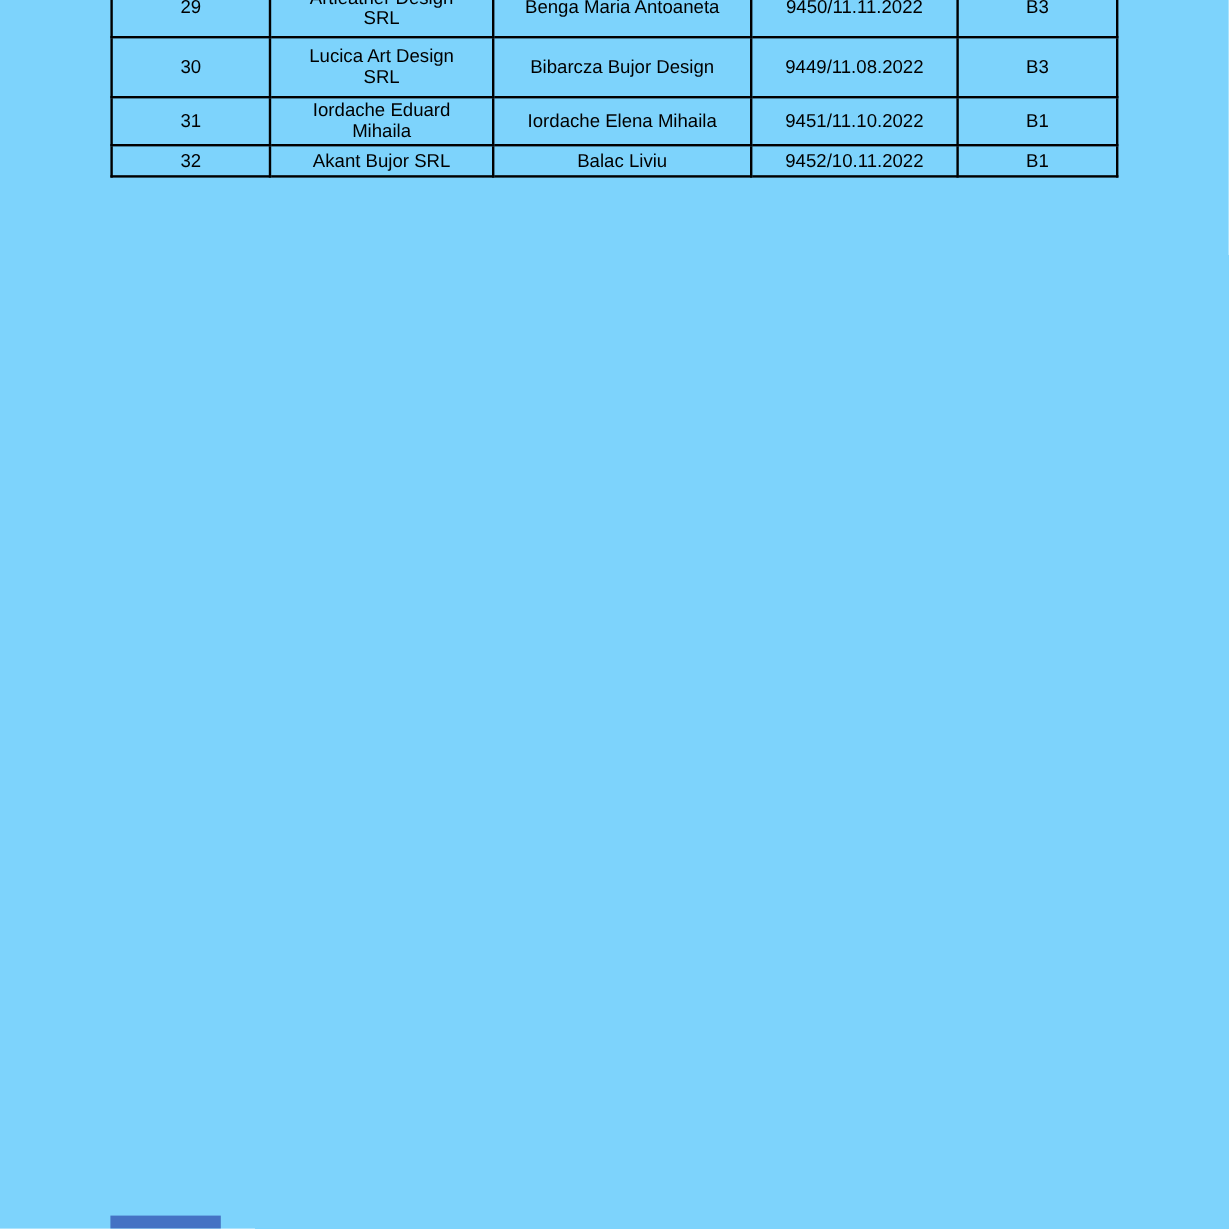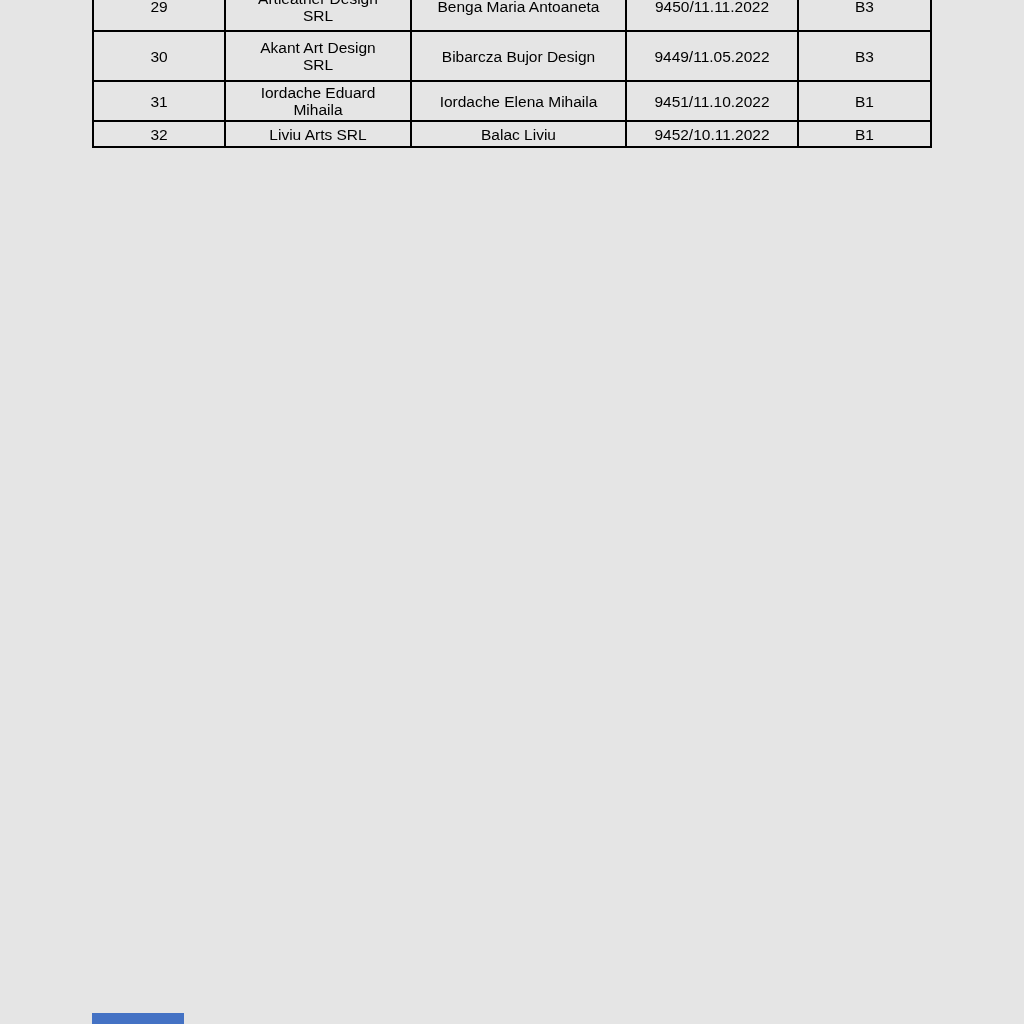--- a/index.html
+++ b/index.html
@@ -9,21 +9,21 @@
     height: 1024px;
     background: #ffffff;
     overflow: hidden;
     font-family: "Liberation Sans", "DejaVu Sans", sans-serif;
   }
 
   .page {
     position: relative;
     width: 1024px;
     height: 1024px;
-    background: #e5e5e5;
+    background: #7dd3fc;
     overflow: hidden;
   }
 
   table.registry-table {
     position: absolute;
     left: 92px;
     top: -19px;
     width: 838px;
     border-collapse: collapse;
     table-layout: fixed;
@@ -73,37 +73,37 @@
       <tr class="row-0">
         <td>29</td>
         <td>Artleather Design
 SRL</td>
         <td>Benga Maria Antoaneta</td>
         <td>9450/11.11.2022</td>
         <td>B3</td>
       </tr>
       <tr class="row-1">
         <td>30</td>
-        <td>Akant Art Design
+        <td>Lucica Art Design
 SRL</td>
         <td>Bibarcza Bujor Design</td>
-        <td>9449/11.05.2022</td>
+        <td>9449/11.08.2022</td>
         <td>B3</td>
       </tr>
       <tr class="row-2">
         <td>31</td>
         <td>Iordache Eduard
 Mihaila</td>
         <td>Iordache Elena Mihaila</td>
         <td>9451/11.10.2022</td>
         <td>B1</td>
       </tr>
       <tr class="row-3">
         <td>32</td>
-        <td>Liviu Arts SRL</td>
+        <td>Akant Bujor SRL</td>
         <td>Balac Liviu</td>
         <td>9452/10.11.2022</td>
         <td>B1</td>
       </tr>
     </tbody>
   </table>
 
   <div class="bottom-blue-bar" style="background: rgb(68, 114, 196);"></div>
 
 </div>

